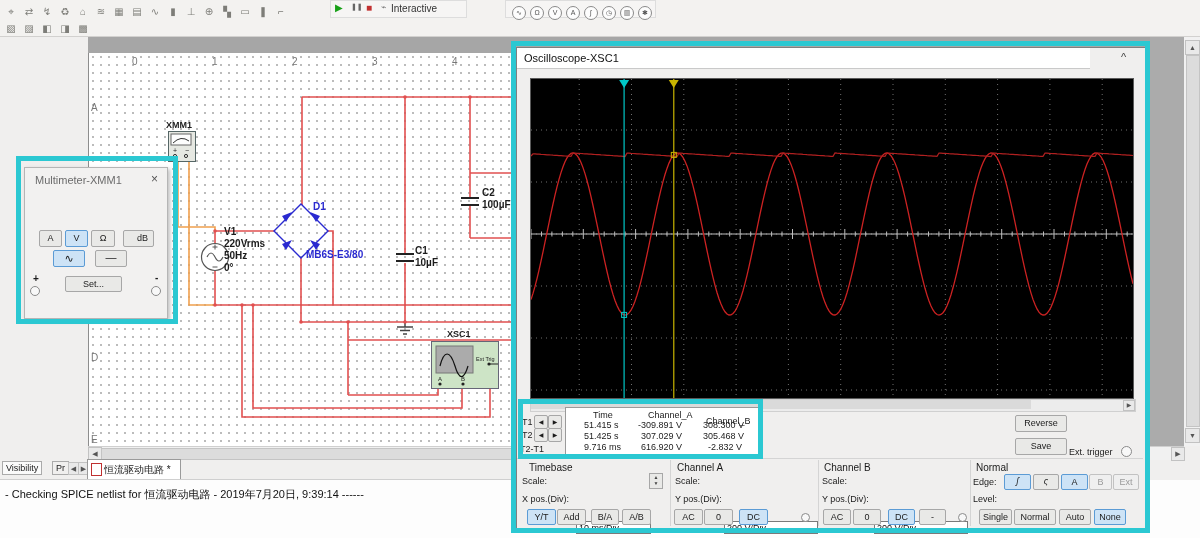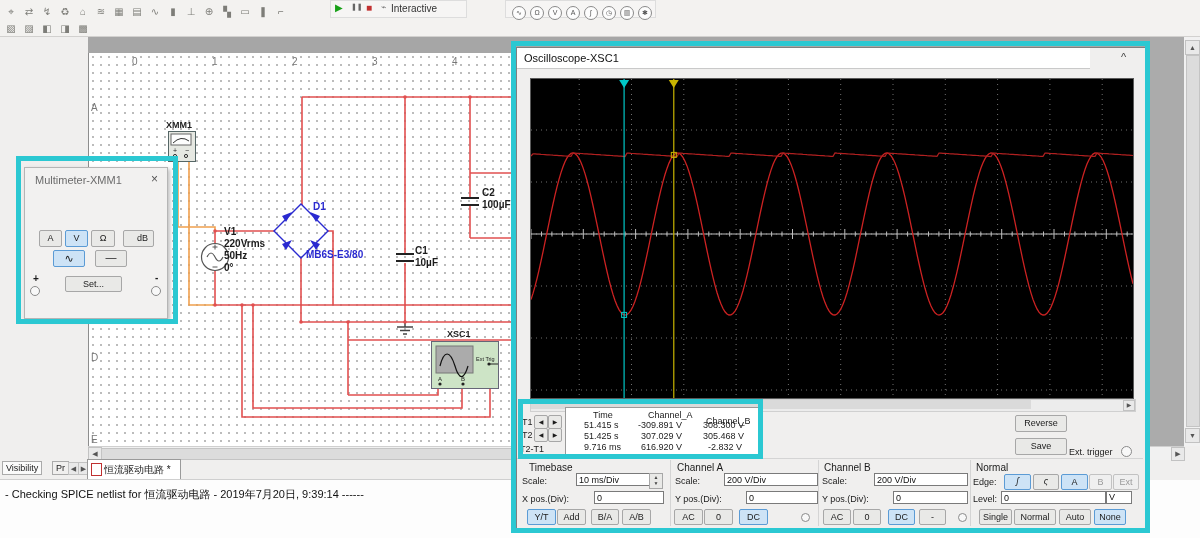--- a/index.html
+++ b/index.html
@@ -6,21 +6,21 @@
   body{font-family:"Liberation Sans","DejaVu Sans",sans-serif;}
   #app{position:relative;width:1200px;height:538px;background:#f0efee;overflow:hidden;}
   .a{position:absolute;}
   .lbl{font-size:10px;color:#1b1b1b;white-space:nowrap;}
   .b{font-weight:bold;}
   .tbico{display:inline-block;width:16px;height:14px;font-size:10px;line-height:14px;text-align:center;color:#7d7d78;margin:0 1px;}
   .instico{display:inline-block;width:12px;height:12px;border:1px solid #8a8a8a;border-radius:50%;font-size:7px;line-height:11px;text-align:center;color:#555;margin:0 2px;background:#fdfdfd;}
   .btn{position:absolute;background:#e9e9e7;border:1px solid #a7a7a7;border-radius:2px;font-size:9px;color:#1b1b1b;text-align:center;cursor:default;}
   .btn.active{background:#cde3f6;border:1px solid #5b9bd5;}
   .btn.disabled{color:#9a9a9a;background:#efefef;border-color:#c2c2c2;}
-  .inp{position:absolute;background:#fff;border:1px solid #7a7a7a;font-size:9px;color:#111;padding:0 2px;font-family:"Liberation Sans","DejaVu Sans",sans-serif;}
+  .inp{position:absolute;background:#fff;border:1px solid #7a7a7a;font-size:9px;color:#111;padding:0 2px;font-family:"Liberation Sans","DejaVu Sans",sans-serif;margin-top:48px;}
   .sheet{background:#fff;background-image:radial-gradient(circle,#b9b9b9 0.7px,transparent 0.9px);background-size:8px 8px;}
   .anno{border:5px solid #2bc8d2;pointer-events:none;}
   .sb{background:#e9e9e9;border:1px solid #c2c2c2;color:#555;font-size:7px;text-align:center;}
   .ring{border:1px solid #8a8a8a;border-radius:50%;background:#f8f8f8;}
   .grp{font-size:10px;color:#1b1b1b;}
   .sep{background:#d4d4d4;}
   .tinytxt{font-size:9px;color:#1b1b1b;white-space:nowrap;}
 </style>
 </head>
 <body>

